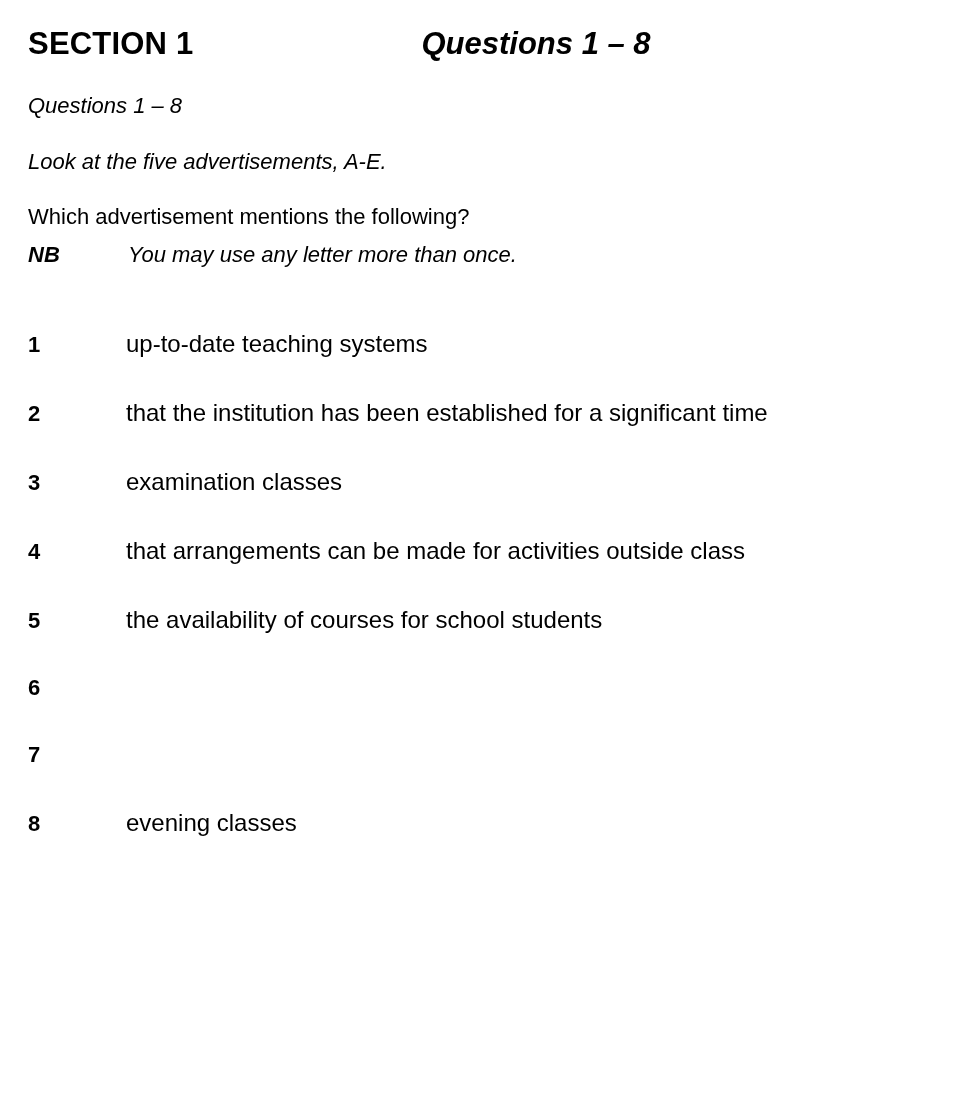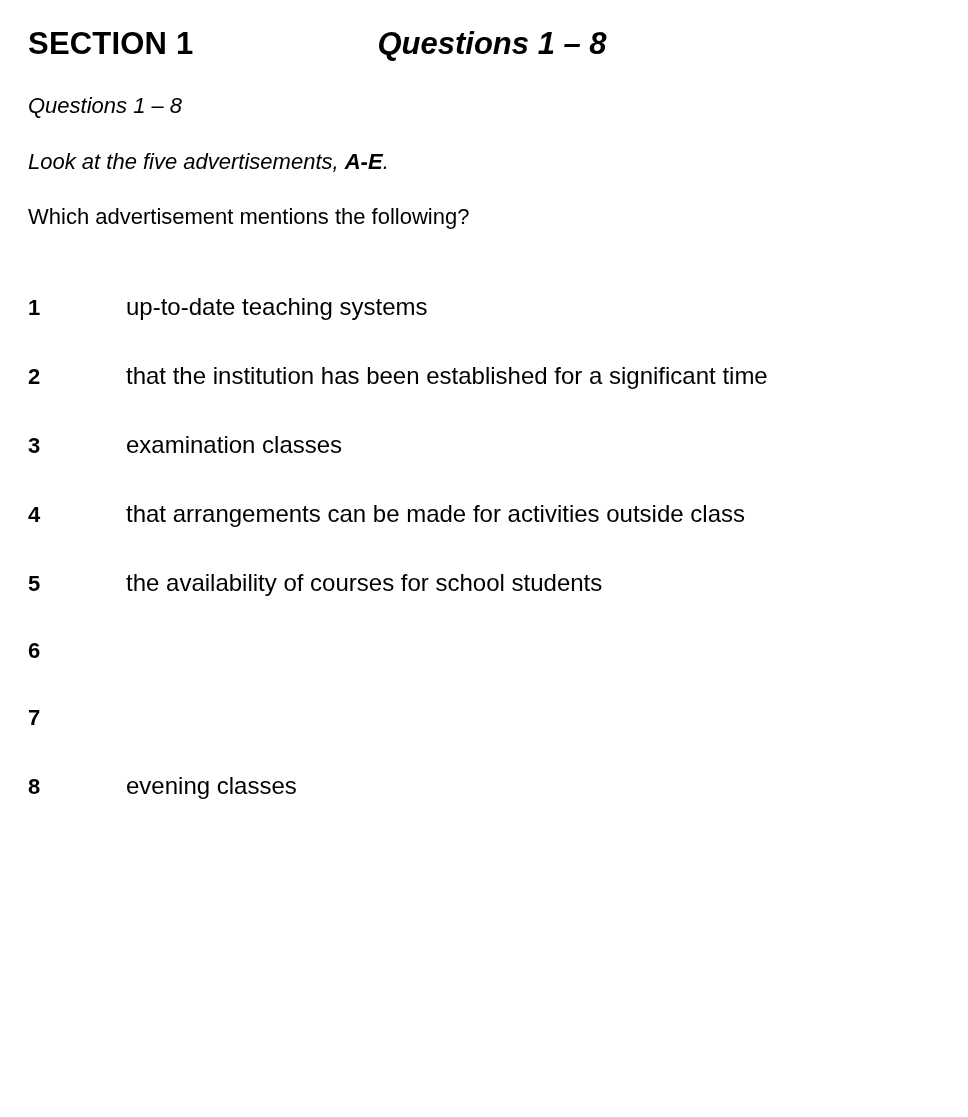--- a/index.html
+++ b/index.html
@@ -20,20 +20,21 @@
     height: 1117px;
     box-sizing: border-box;
     padding: 18px 28px 0 28px;
   }
 
   
   .header-row {
     display: flex;
     align-items: baseline;
     margin-top: 8px;
+    gap: 44px;
   }
   .section-title {
     font-size: 31px;
     font-weight: bold;
     letter-spacing: 0.2px;
   }
   .header-questions {
     font-size: 31px;
     font-weight: bold;
     font-style: italic;
@@ -46,21 +47,21 @@
   }
   .intro-line {
     font-size: 22px;
     line-height: 1.25;
     margin-bottom: 28px;
   }
   .italic {
     font-style: italic;
   }
   .bold {
-    font-weight: bold;
+    font-weight: normal;
   }
   .nb-line {
     font-size: 22px;
     line-height: 1.25;
     margin-top: -18px;
     margin-bottom: 28px;
     display: flex;
   }
   .nb-label {
     font-weight: bold;
@@ -103,20 +104,24 @@
 
   <div class="intro">
 
     <div class="intro-line italic">Questions 1 – 8</div>
 
     <div class="intro-line italic"><span>Look at the five advertisements, </span><span class="bold">A-E</span><span>.</span></div>
 
     <div class="intro-line">Which advertisement mentions the following?</div>
 
 
+    <div class="nb-line">
+      <span class="nb-label">NB</span>
+      <span class="nb-text">You may use any letter more than once.</span>
+    </div>
 
   </div>
 
   <div class="questions">
 
     <div class="q-row">
       <span class="q-num">1</span>
       <span class="q-text">up-to-date teaching systems</span>
     </div>
 

